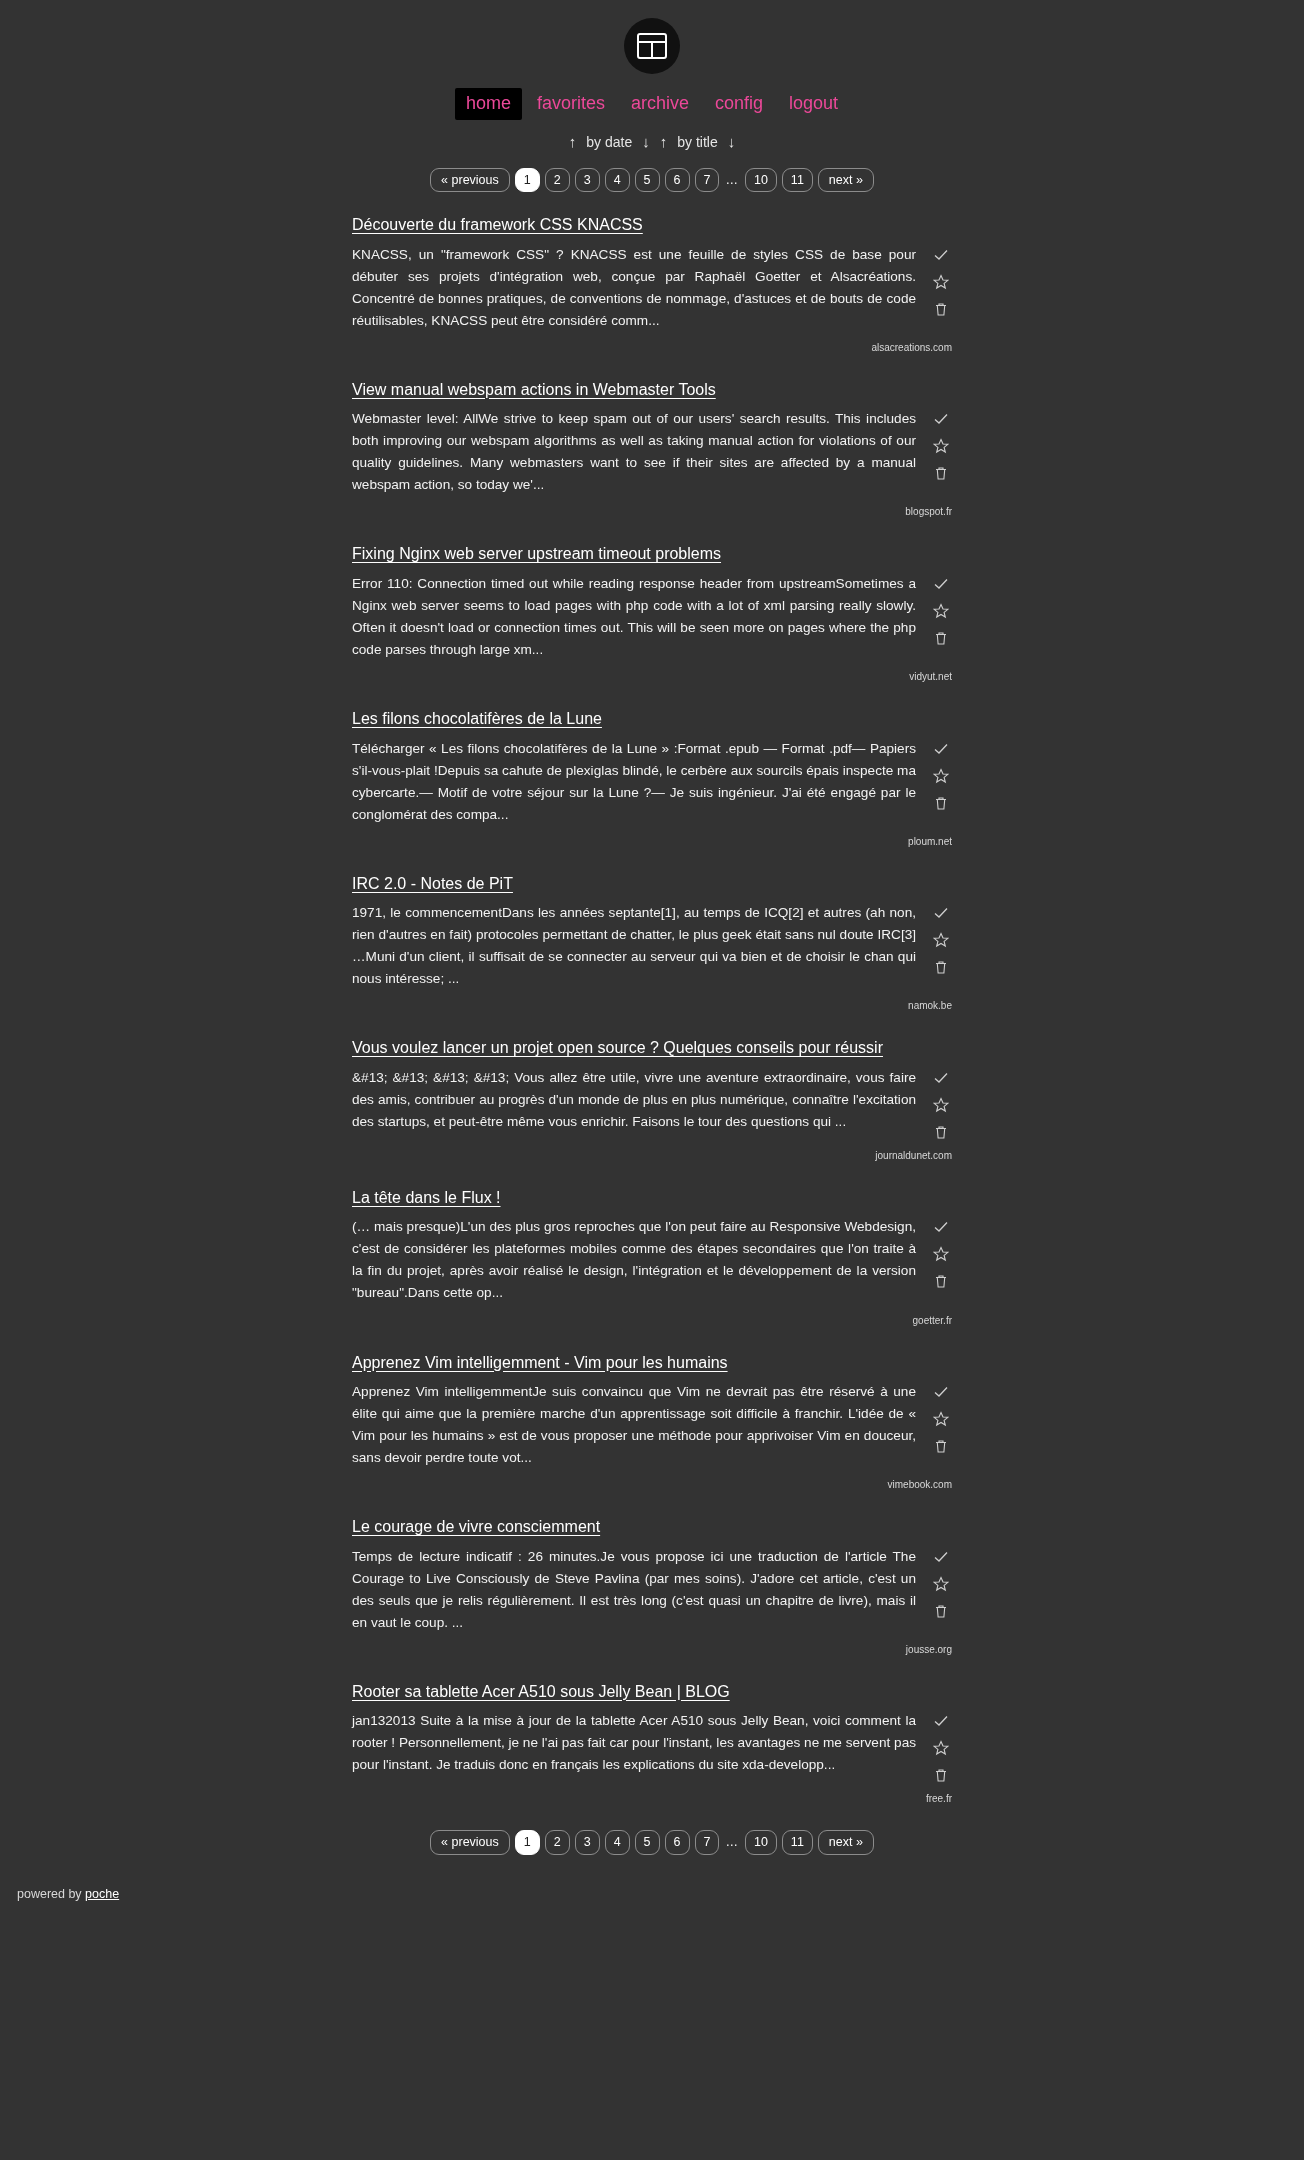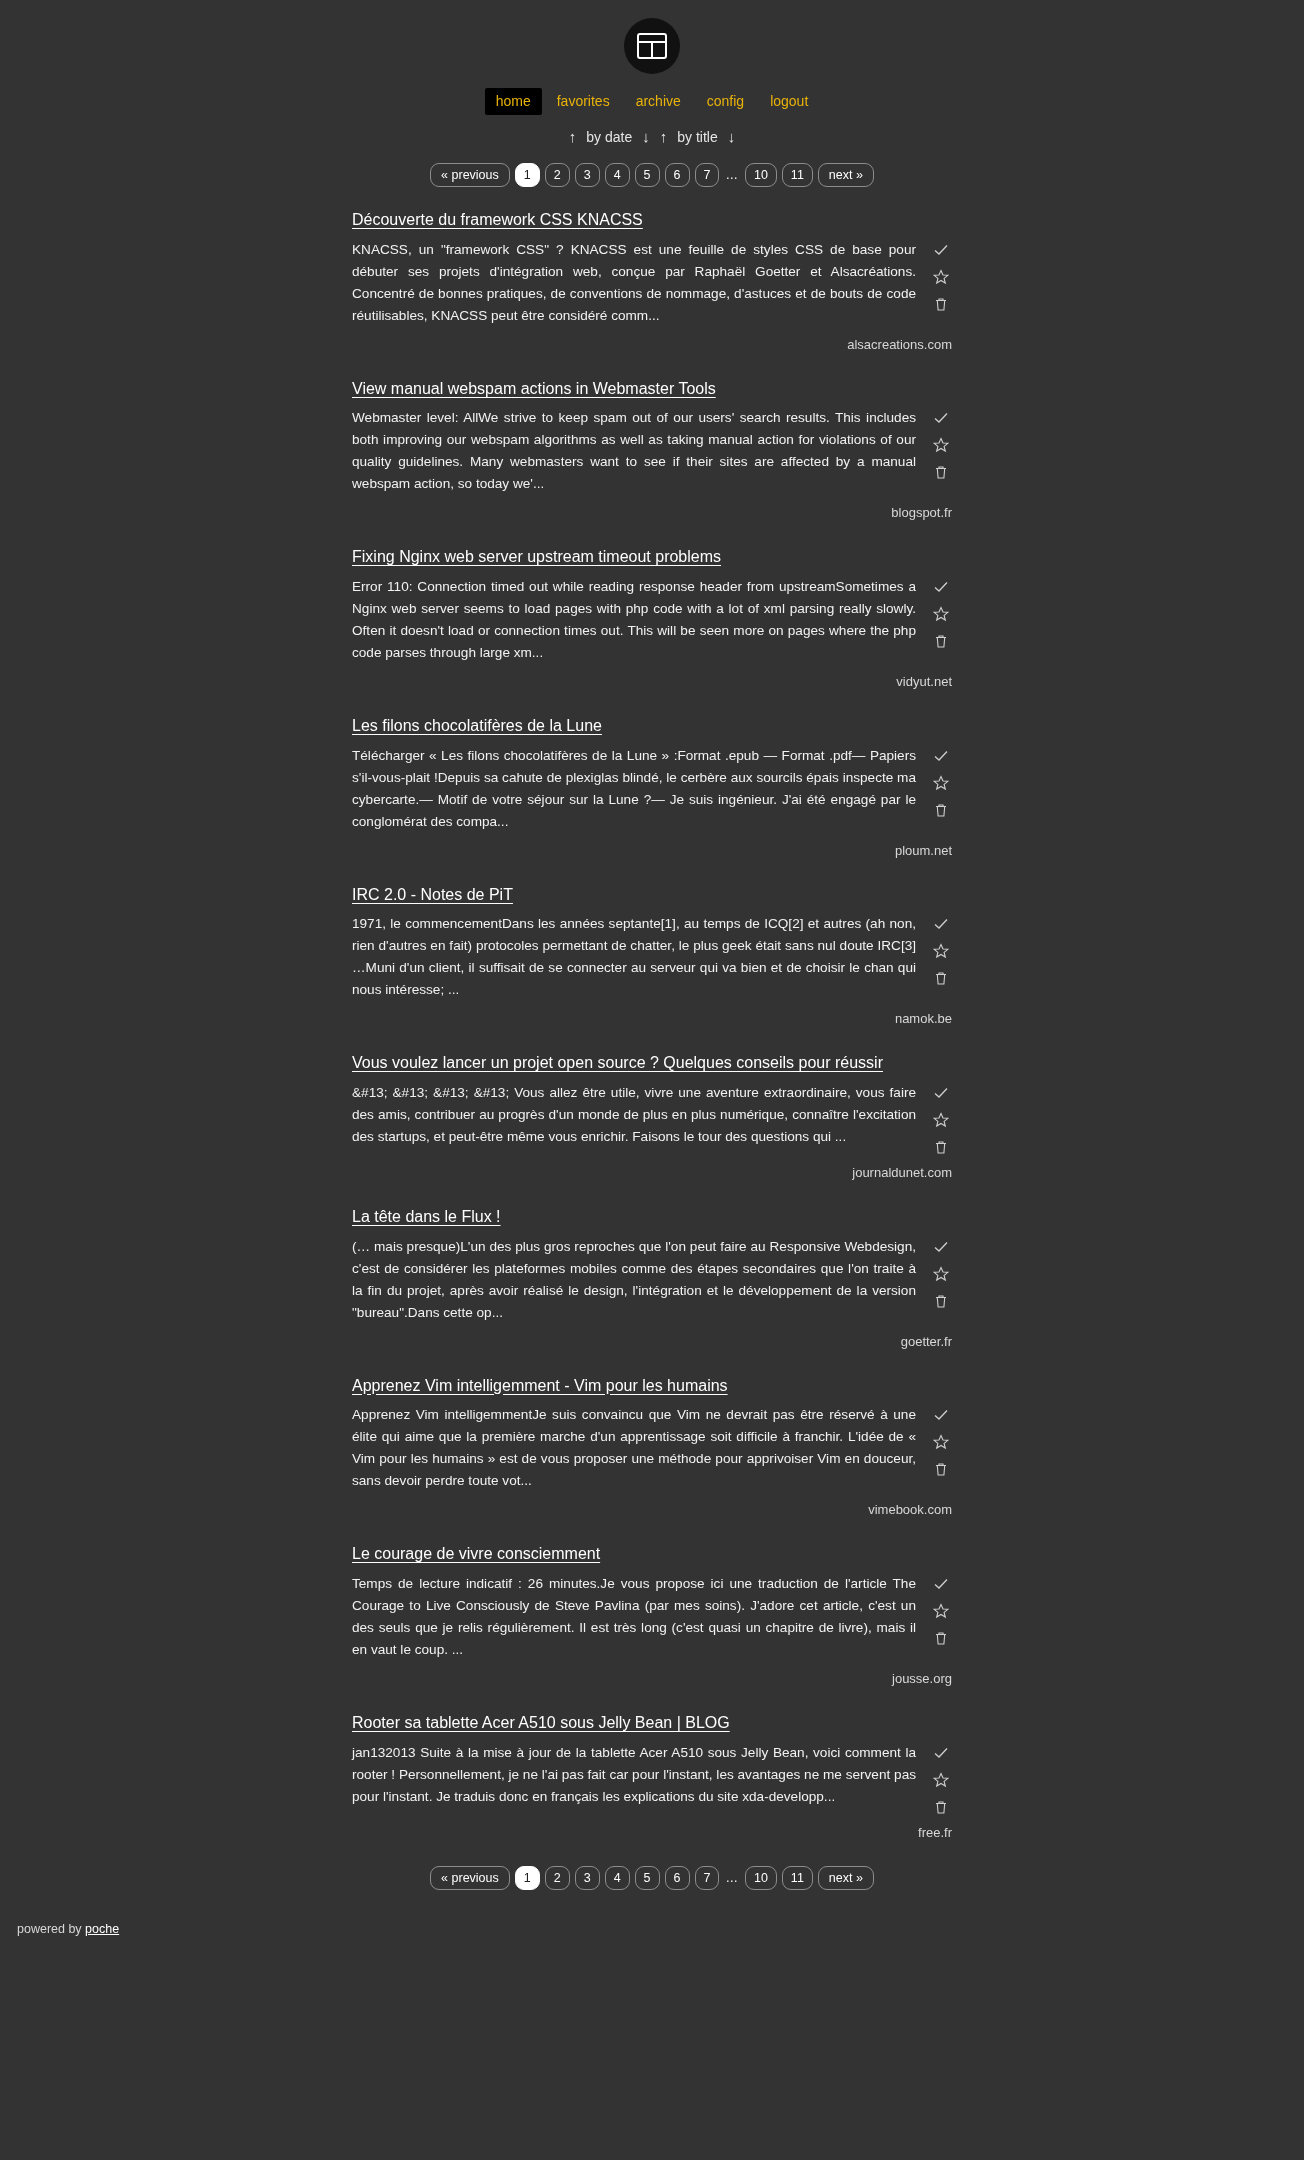--- a/index.html
+++ b/index.html
@@ -45,22 +45,22 @@
   .menu {
     display: flex;
     justify-content: center;
     align-items: center;
     gap: 4px;
     margin-bottom: 14px;
   }
   .menu a {
     display: inline-block;
     padding: 5px 11px;
-    font-size: 14px;
-    color: #eab308;
+    font-size: 18px;
+    color: #ec4899;
     line-height: 1.2;
   }
   .menu a.current {
     background: #000000;
     border-radius: 2px;
   }
 
   
   .sorters {
     display: flex;
@@ -154,21 +154,21 @@
   .entry-tools .tool {
     width: 16px;
     height: 16px;
     display: block;
     color: #cfcfcf;
     line-height: 1;
   }
   .entry-tools .tool svg { display: block; }
   .entry-domain {
     text-align: right;
-    font-size: 13px;
+    font-size: 10px;
     color: #d8d8d8;
     margin-top: 10px;
   }
 
   
   .footer {
     font-size: 12.5px;
     color: #d8d8d8;
     padding: 18px 0 20px 17px;
   }

